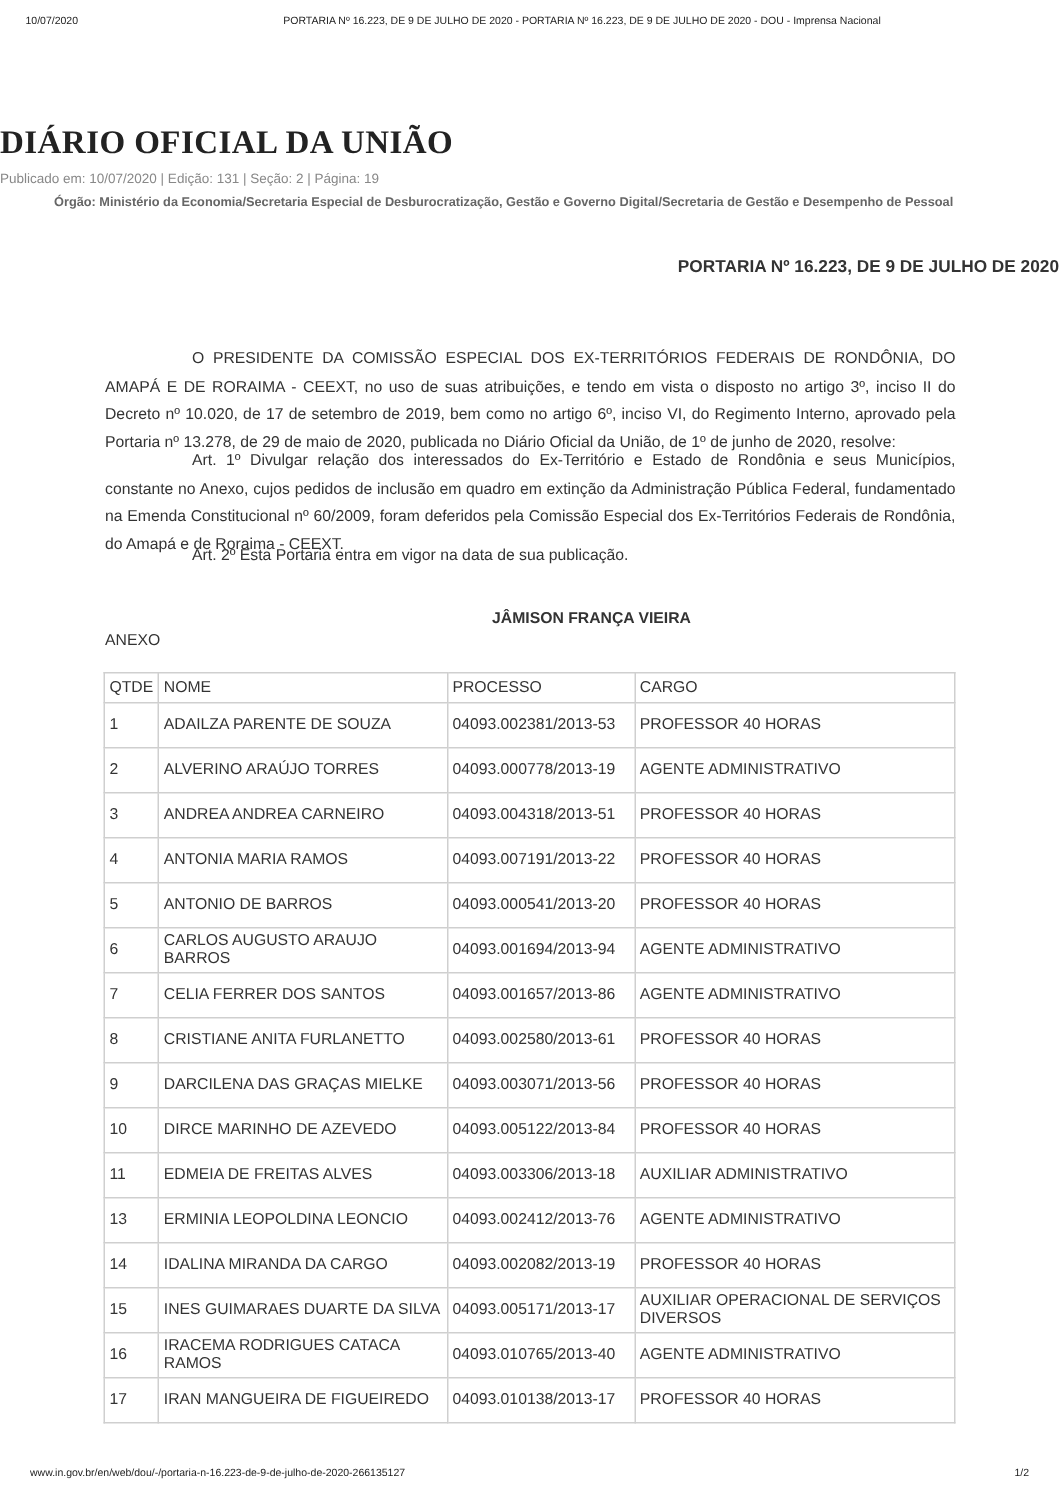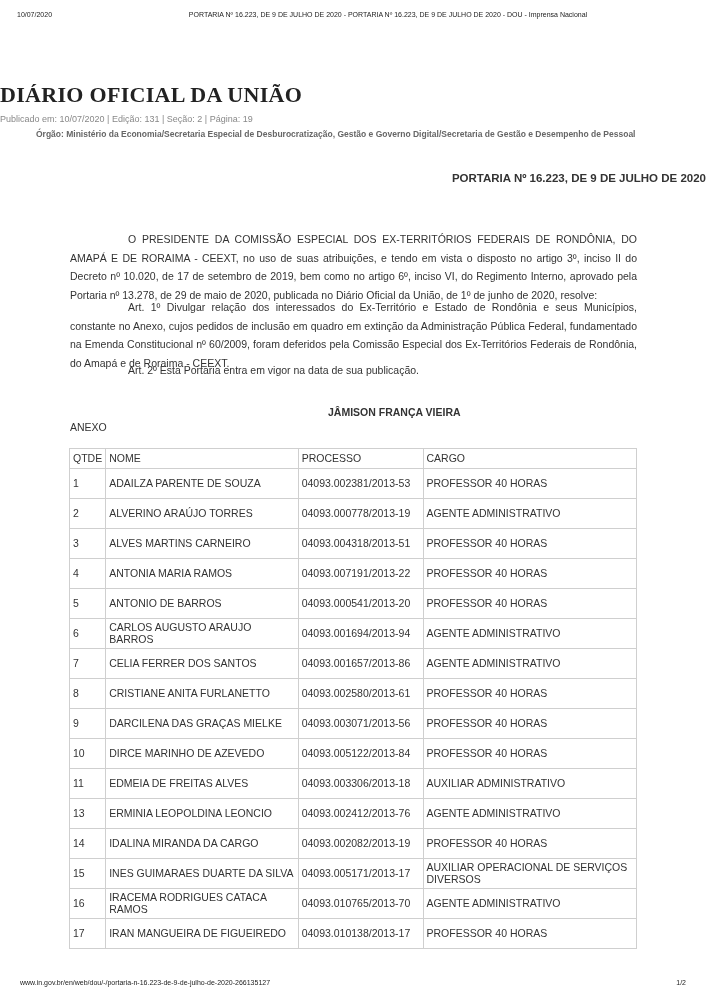--- a/index.html
+++ b/index.html
@@ -74,21 +74,21 @@
         <td>PROFESSOR 40 HORAS</td>
       </tr>
       <tr>
         <td>2</td>
         <td>ALVERINO ARAÚJO TORRES</td>
         <td>04093.000778/2013-19</td>
         <td>AGENTE ADMINISTRATIVO</td>
       </tr>
       <tr>
         <td>3</td>
-        <td>ALVES MARTINS CARNEIRO</td>
+        <td>ANDREA ANDREA CARNEIRO</td>
         <td>04093.004318/2013-51</td>
         <td>PROFESSOR 40 HORAS</td>
       </tr>
       <tr>
         <td>4</td>
         <td>ANTONIA MARIA RAMOS</td>
         <td>04093.007191/2013-22</td>
         <td>PROFESSOR 40 HORAS</td>
       </tr>
       <tr>
@@ -147,21 +147,21 @@
       </tr>
       <tr>
         <td>15</td>
         <td>INES GUIMARAES DUARTE DA SILVA</td>
         <td>04093.005171/2013-17</td>
         <td>AUXILIAR OPERACIONAL DE SERVIÇOS DIVERSOS</td>
       </tr>
       <tr>
         <td>16</td>
         <td>IRACEMA RODRIGUES CATACA RAMOS</td>
-        <td>04093.010765/2013-70</td>
+        <td>04093.010765/2013-40</td>
         <td>AGENTE ADMINISTRATIVO</td>
       </tr>
       <tr>
         <td>17</td>
         <td>IRAN MANGUEIRA DE FIGUEIREDO</td>
         <td>04093.010138/2013-17</td>
         <td>PROFESSOR 40 HORAS</td>
       </tr>
     </tbody>
 </table>

